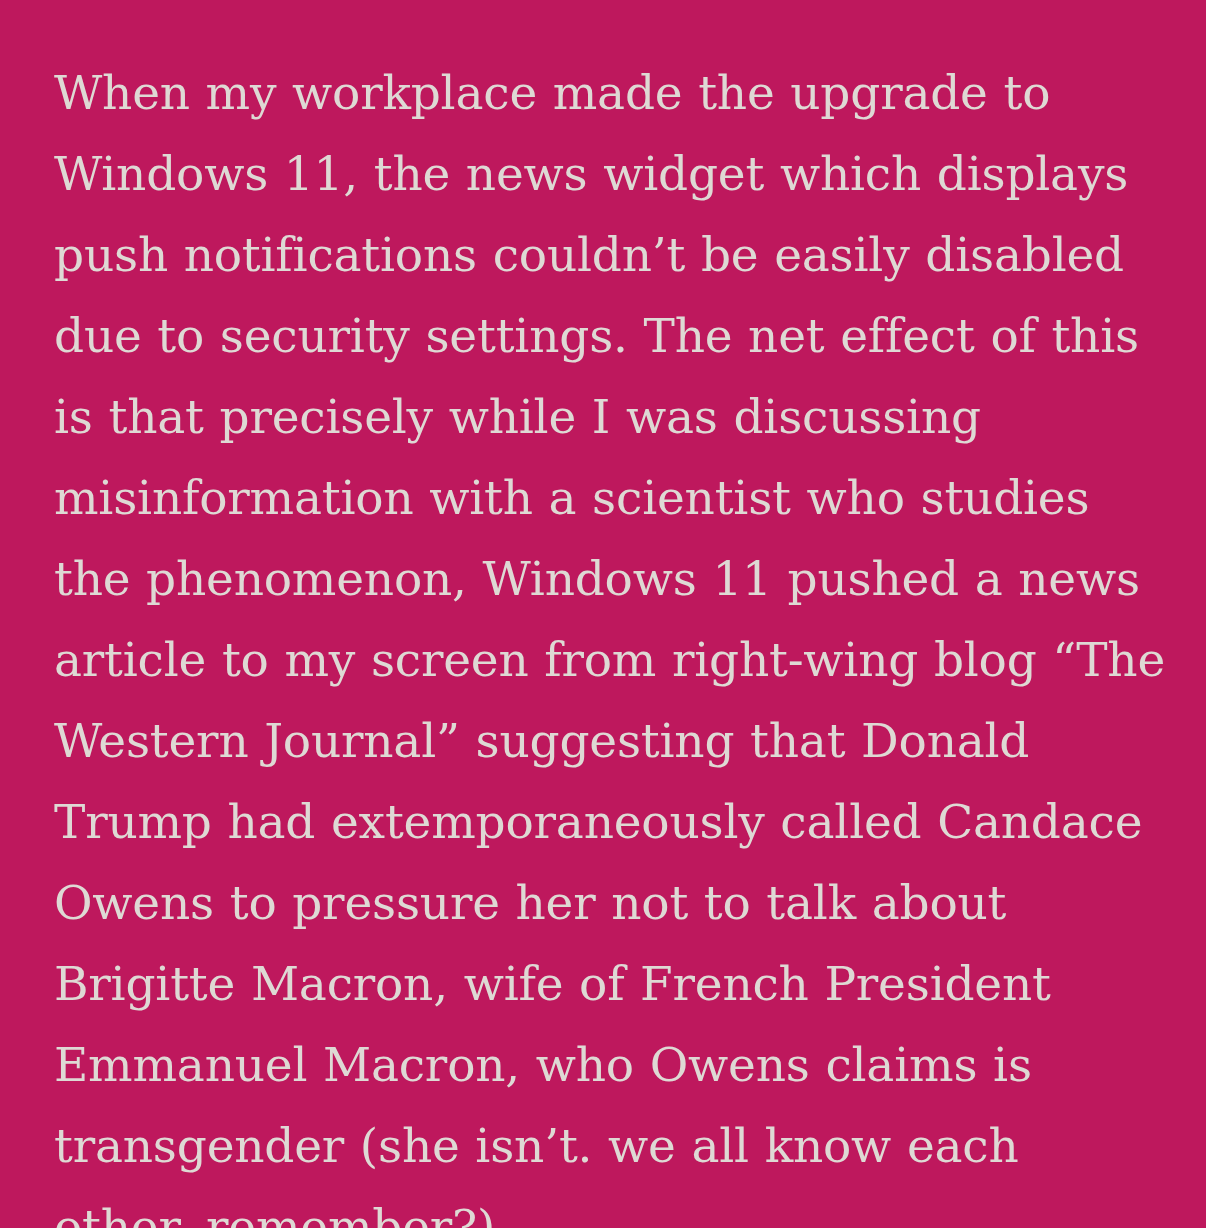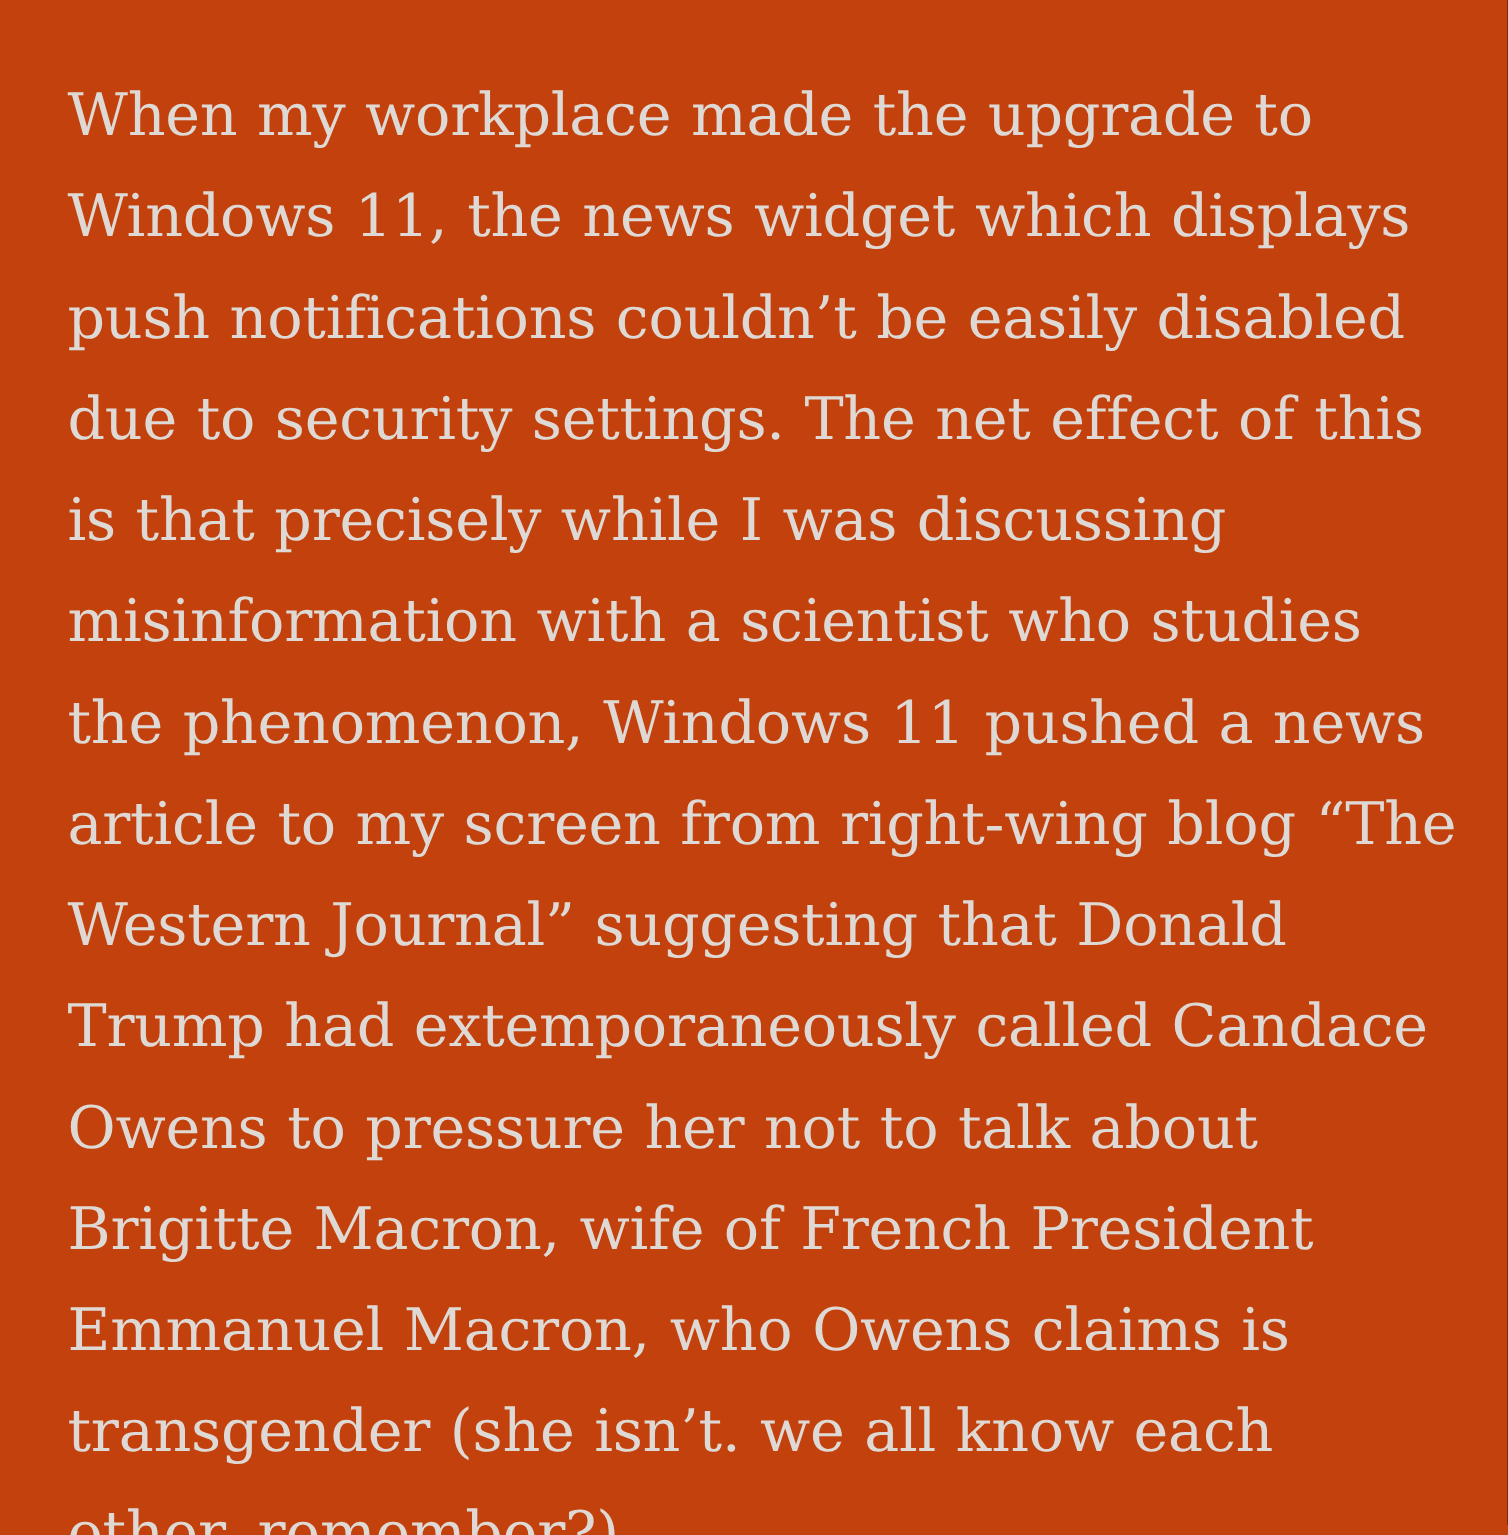--- a/index.html
+++ b/index.html
@@ -8,21 +8,21 @@
     background: #050505;
   }
   body {
     width: 1206px;
     height: 1228px;
     overflow: hidden;
   }
   .page {
     width: 1206px;
     height: 1228px;
-    background: #c2410c;
+    background: #be185d;
     box-sizing: border-box;
     padding: 52px 40px 40px 54px;
     display: block;
   }
   .body-text {
     color: #ded9d4;
     font-family: "DejaVu Serif", "Liberation Serif", serif;
     font-size: 47px;
     line-height: 81px;
     font-weight: 400;

